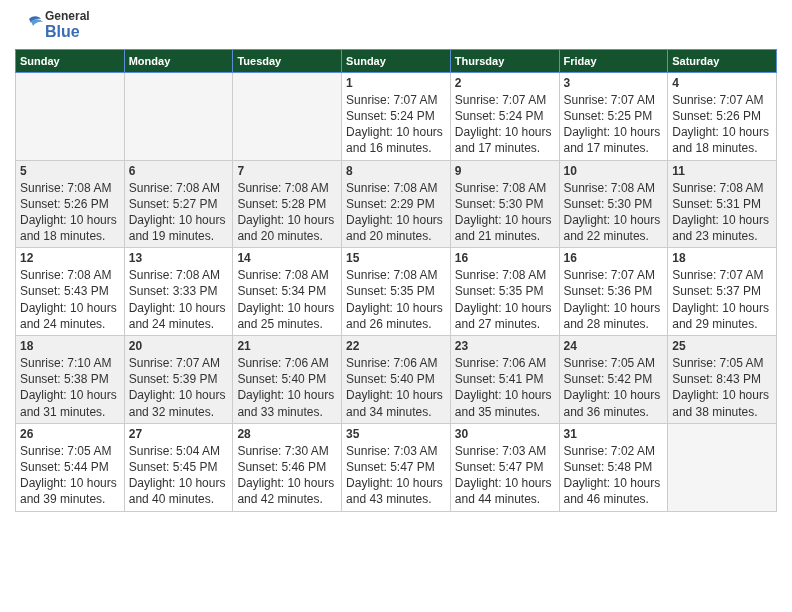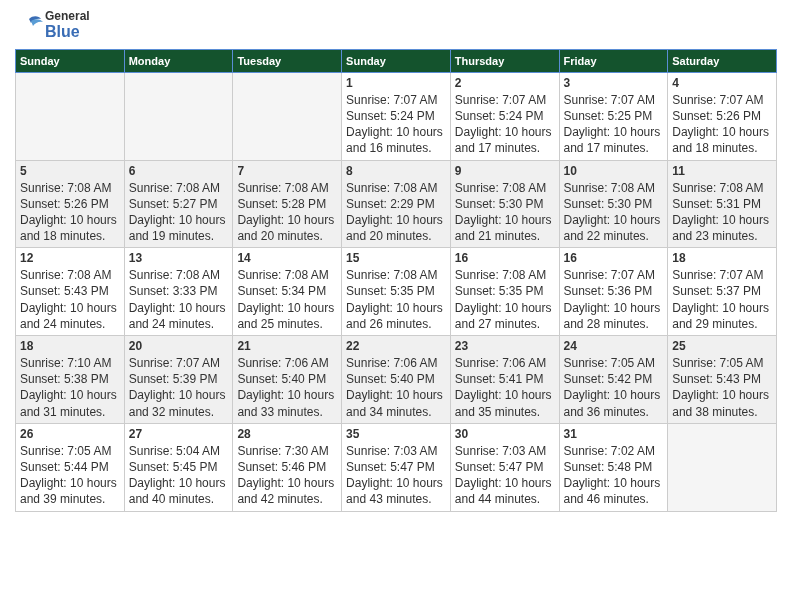--- a/index.html
+++ b/index.html
@@ -290,21 +290,21 @@
           <td>
             <div class="day-num">24</div>
             <div class="day-info">Sunrise: 7:05 AM
 Sunset: 5:42 PM
 Daylight: 10 hours
 and 36 minutes.</div>
           </td>
           <td>
             <div class="day-num">25</div>
             <div class="day-info">Sunrise: 7:05 AM
-Sunset: 5:43 PM
+Sunset: 8:43 PM
 Daylight: 10 hours
 and 38 minutes.</div>
           </td>
         </tr>
         <tr>
           <td>
             <div class="day-num">26</div>
             <div class="day-info">Sunrise: 7:05 AM
 Sunset: 5:44 PM
 Daylight: 10 hours

